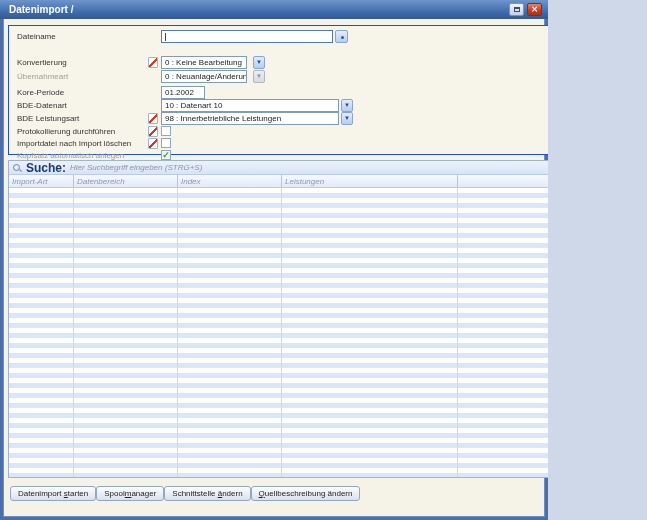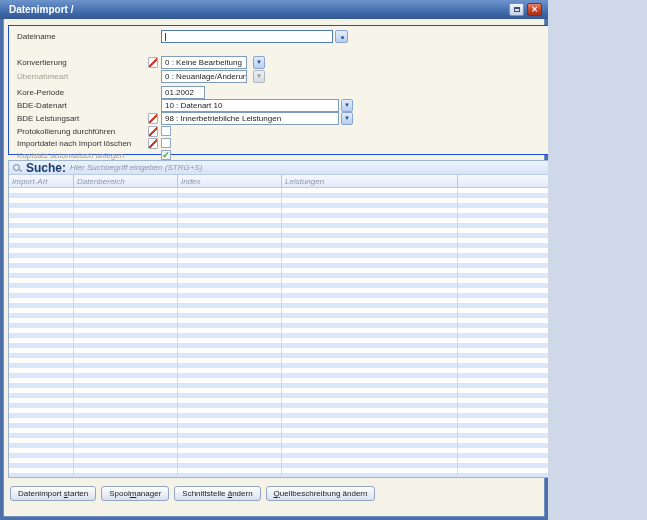--- a/index.html
+++ b/index.html
@@ -135,21 +135,21 @@
     color:#7b93bd; cursor:default;
   }
   .strip-icon.grid-glyph { font-size:8px; color:#7b93bd; }
   .strip-icon.bar-top { border-top:1px solid #7b93bd; }
   .strip-icon.bar-bottom { border-bottom:1px solid #7b93bd; }
   .smag { position:relative; width:9px; height:8px; }
   .smag::before { content:""; position:absolute; left:1px; top:0; width:4px; height:4px; border:1px solid #7b93bd; border-radius:50%; }
   .smag::after { content:""; position:absolute; left:6px; top:5px; width:3px; height:1px; background:#7b93bd; transform:rotate(45deg); }
 
   
-  .button-bar { position:absolute; left:10px; top:486px; display:flex; gap:5px; }
+  .button-bar { position:absolute; left:10px; top:486px; display:flex; }
   .cmd-btn {
     height:15px; padding:0 7px; font-size:8px; line-height:13px; color:#222;
     background:linear-gradient(#fdfdfe,#e8edf4 60%,#d8e0ec);
     border:1px solid #91a7c5; border-radius:3px; white-space:nowrap; cursor:default;
     font-family:"Liberation Sans", sans-serif;
   }
   .cmd-btn u { text-decoration:underline; }
 </style>
 </head>
 <body>

